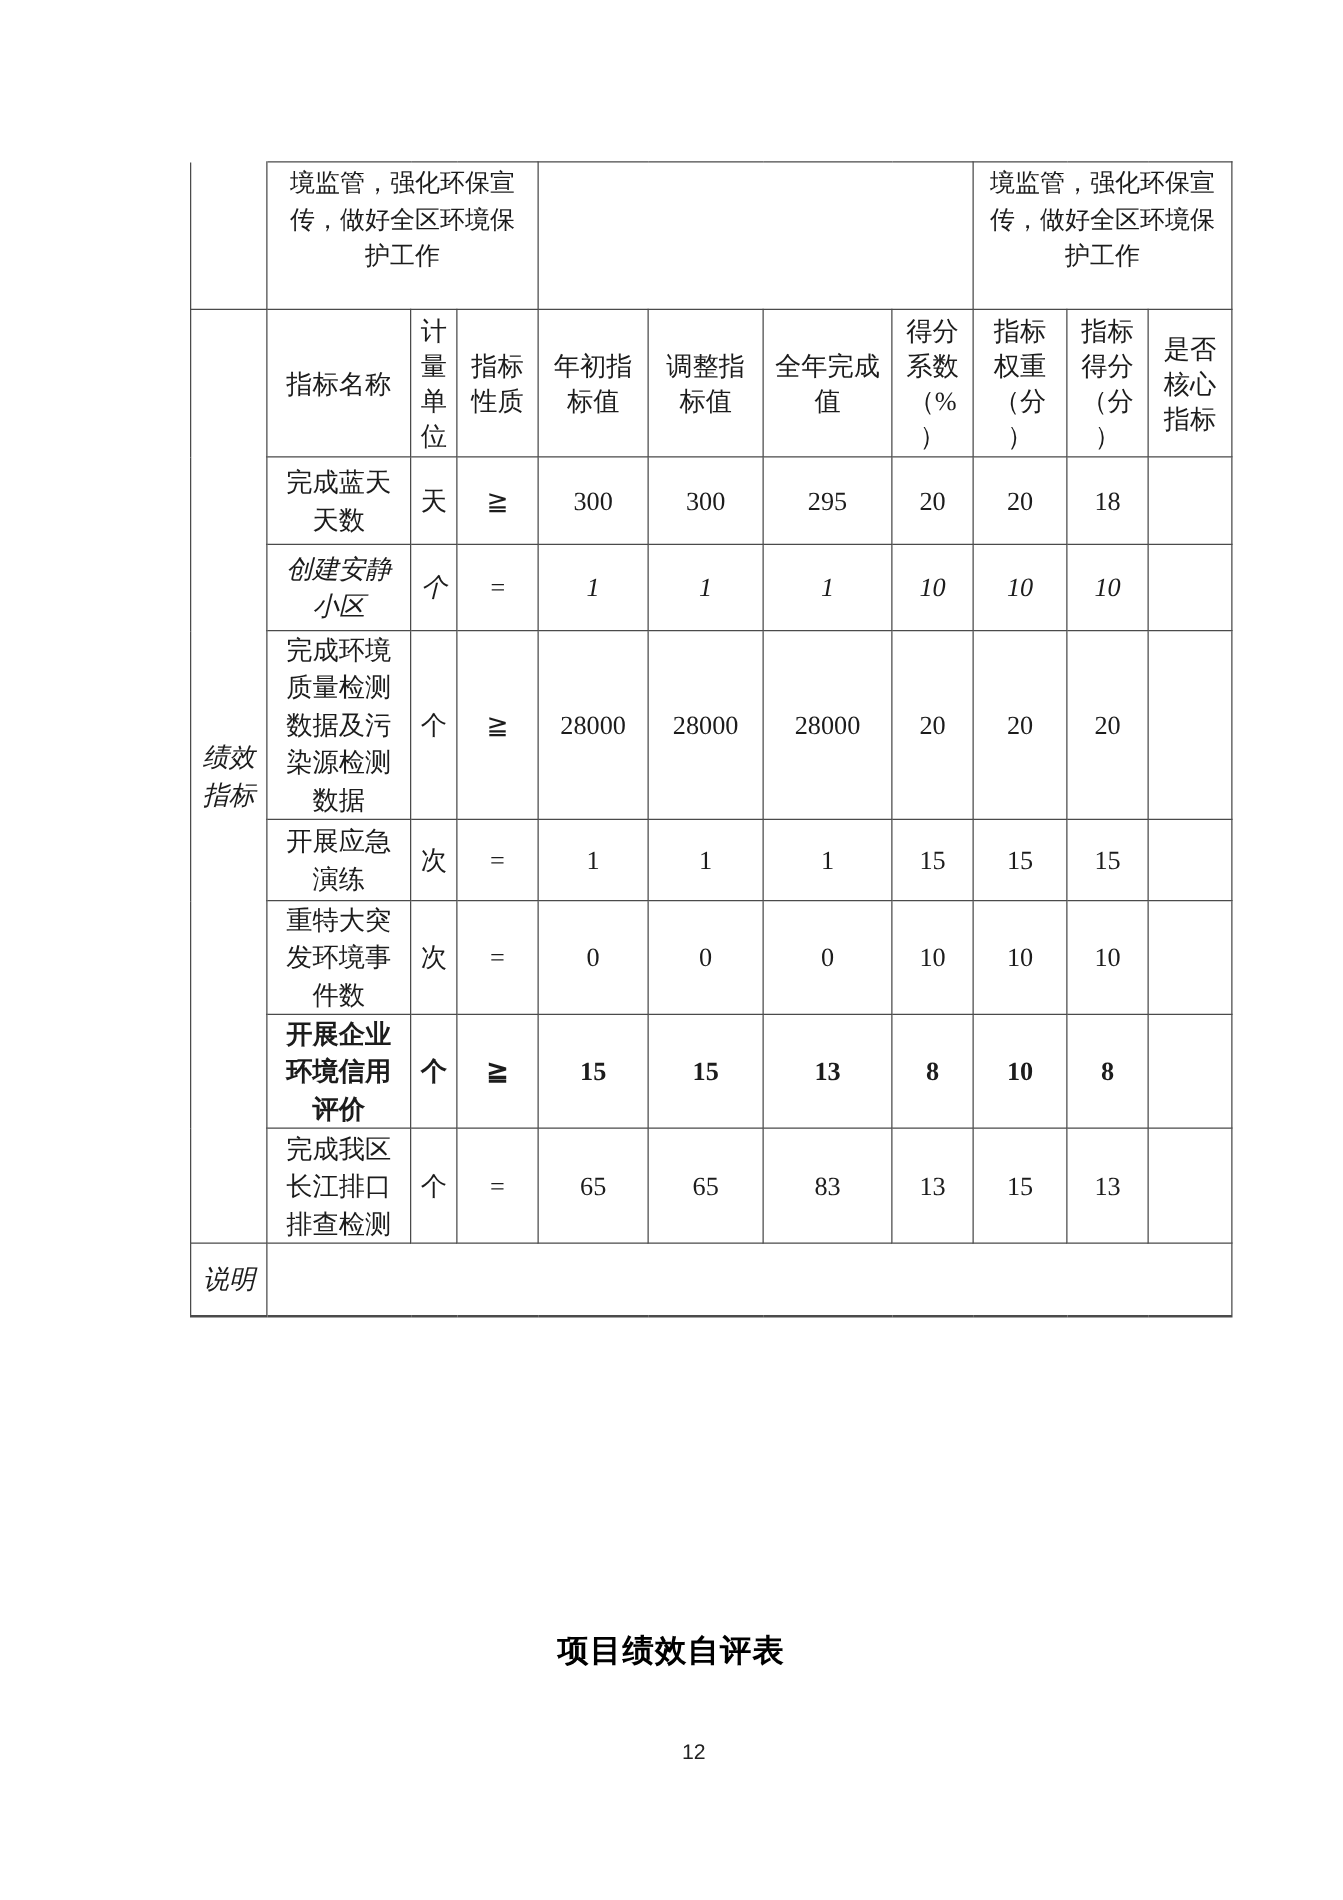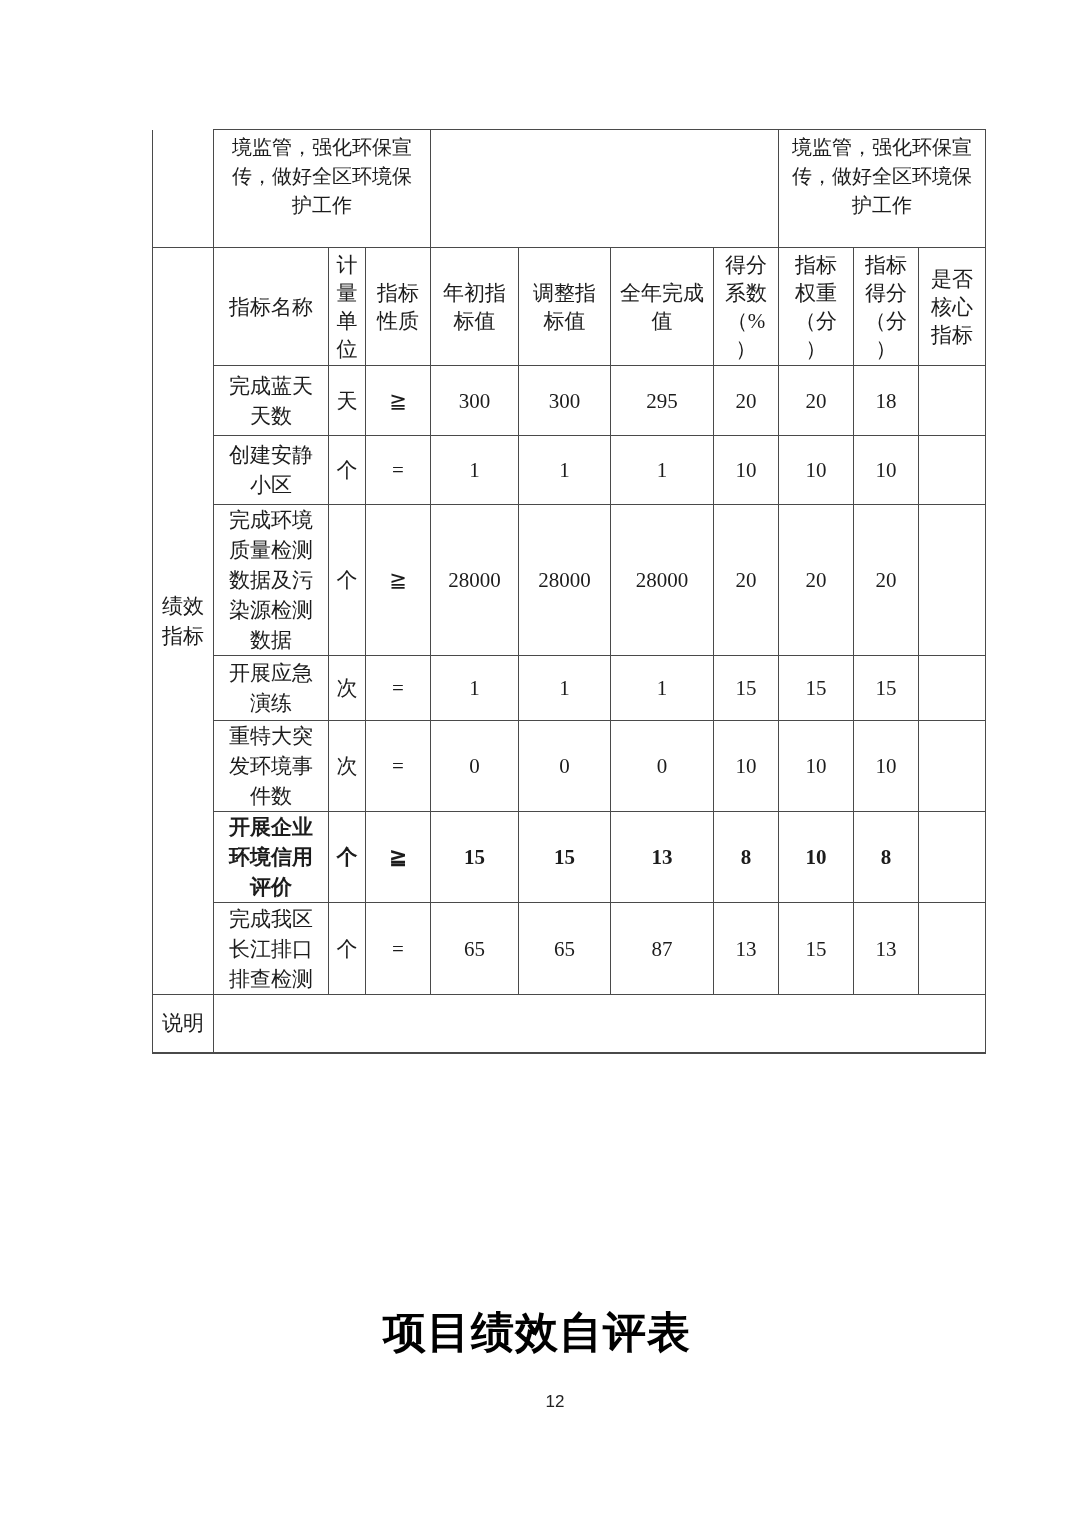--- a/index.html
+++ b/index.html
@@ -18,36 +18,36 @@
     text-align:center; vertical-align:middle;
     font-size:21px; line-height:30px;
     padding:0 4px; overflow:hidden;
   }
   td.no-top { border-top:none; }
   td.carry {
     vertical-align:top; text-align:center;
     font-size:20px; line-height:29px; padding:3px 10px;
   }
   td.hd { line-height:28px; white-space:pre-line; padding:0 2px; }
-  td.side { white-space:pre-line; padding:0 8px; }
+  td.side { white-space:pre-line; padding:0 8px;font-style:italic; }
   td.nm { padding:0 12px;margin-top:40px; }
   tr.h-top  { height:118px;margin-left:16px; }
   tr.h-head { height:118px; }
   tr.h-r1 { height:70px; }
-  tr.h-r2 { height:69px; }
+  tr.h-r2 { height:69px;font-style:italic; }
   tr.h-r3 { height:151px; }
   tr.h-r4 { height:65px; }
   tr.h-r5 { height:90px; }
   tr.h-r6 { height:88px;font-weight:bold; }
   tr.h-r7 { height:92px; }
   tr.h-note { height:58px;padding-left:36px; }
   tr.h-note td { border-bottom:2px solid #4a4a4a; }
   .doc-title {
     position:absolute; top:1304px; left:0; width:100%;
-    text-align:center; font-size:43px; font-weight:bold;
+    text-align:center; font-size:25px; font-weight:bold;
     letter-spacing:1px; color:#000;
   }
   .page-number {
     position:absolute; top:1392px; left:18px; width:100%;
     text-align:center; font-size:17px;
     font-family:"Liberation Sans","DejaVu Sans",sans-serif;
     color:#222;
   }
 </style>
 </head>
@@ -186,21 +186,21 @@
     <td>8</td>
     <td></td>
   </tr>
 
   <tr class="h-r7">
     <td class="nm">完成我区长江排口排查检测</td>
     <td>个</td>
     <td>=</td>
     <td>65</td>
     <td>65</td>
-    <td>87</td>
+    <td>83</td>
     <td>13</td>
     <td>15</td>
     <td>13</td>
     <td></td>
   </tr>
 
   <tr class="h-note">
     <td class="side">说明</td>
     <td colspan="10"></td>
   </tr>

